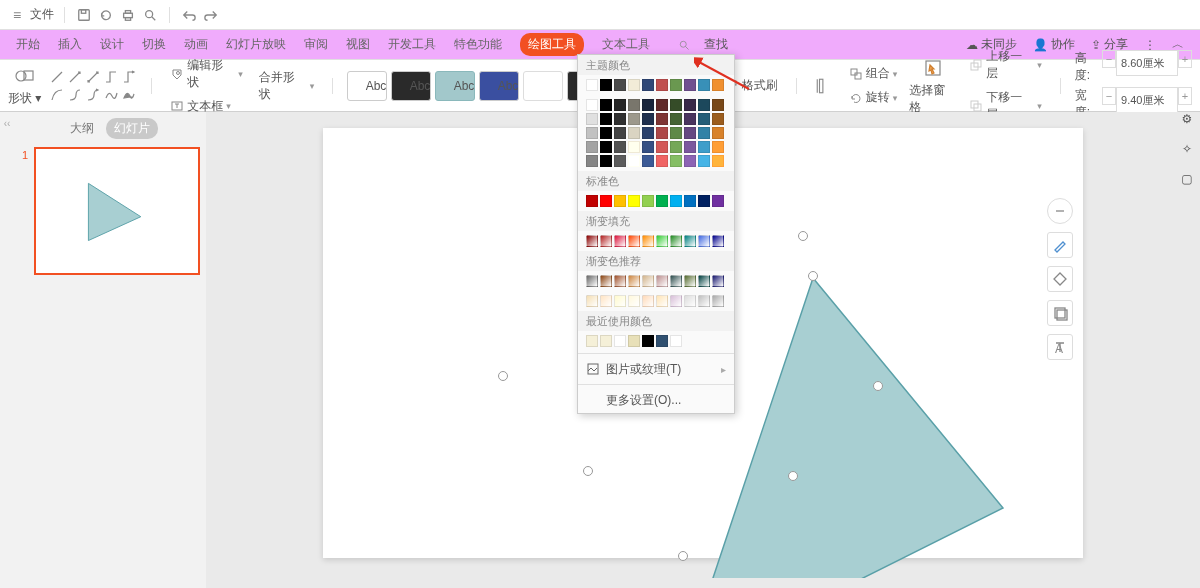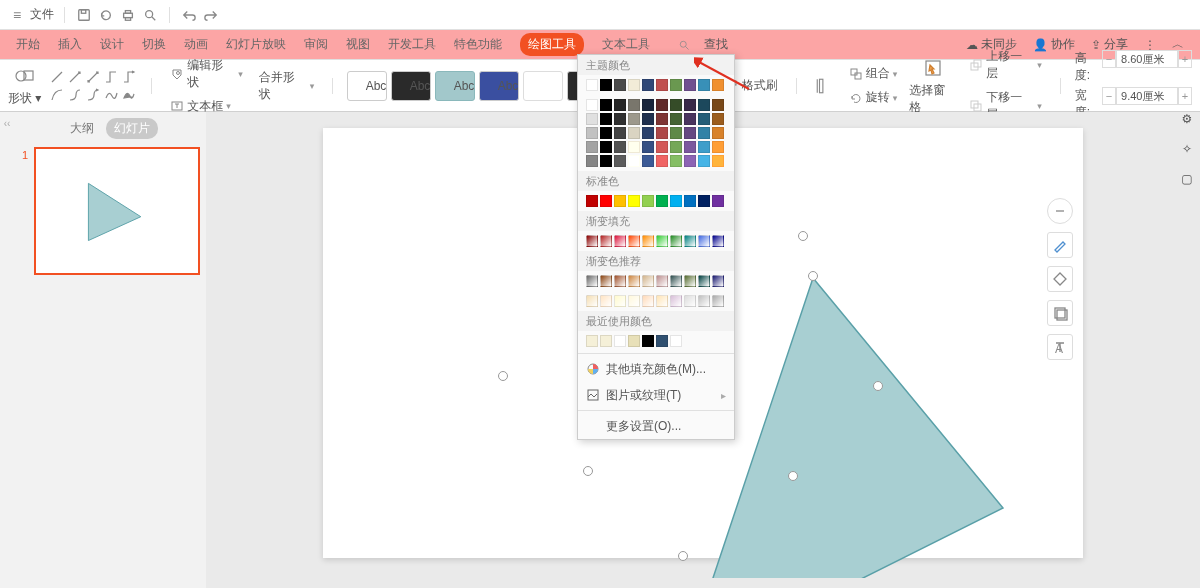--- a/index.html
+++ b/index.html
@@ -3,21 +3,21 @@
   <meta charset="utf-8">
   <style>
     *{margin:0;padding:0;box-sizing:border-box;font-family:"Microsoft YaHei","PingFang SC",sans-serif;font-size:12px;color:#555}
     body{width:1200px;height:588px;overflow:hidden;background:#eaeaea;position:relative}
     .titlebar{height:30px;background:#fff;border-bottom:1px solid #e0e0e0;display:flex;align-items:center;padding:0 8px}
     .titlebar .left{display:flex;align-items:center;gap:4px}
     .ham{font-size:14px;color:#777}
     .tb-ico{width:18px;height:18px;display:flex;align-items:center;justify-content:center;color:#888;cursor:pointer}
     .tb-ico svg{width:14px;height:14px;stroke:#888;fill:none;stroke-width:1.5}
     .divider-v{width:1px;height:16px;background:#e0e0e0;margin:0 6px}
-    .tabs{height:30px;background:#fca5a5;border-bottom:1px solid #e0e0e0;display:flex;align-items:center;padding:0 16px;gap:18px}
+    .tabs{height:30px;background:#f0abfc;border-bottom:1px solid #e0e0e0;display:flex;align-items:center;padding:0 16px;gap:18px}
     .tab{color:#666;cursor:pointer;height:30px;display:flex;align-items:center}
     .tab-pill{background:#f25022;color:#fff;padding:3px 8px;border-radius:10px}
     .tabs-right{margin-left:auto;display:flex;align-items:center;gap:16px;color:#888}
     .tabs-right span{display:flex;align-items:center;gap:3px;cursor:pointer}
     .ribbon{height:52px;background:#fff;border-bottom:1px solid #d0d0d0;display:flex;align-items:center;padding:0 8px;gap:8px}
     .rb-group{display:flex;align-items:center;gap:4px}
     .rb-col{display:flex;flex-direction:column;align-items:center;gap:2px;font-size:11px;color:#666}
     .rb-ico{width:30px;height:24px;display:flex;align-items:center;justify-content:center}
     .rb-ico svg,.sm-ico svg{stroke:#888;fill:none;stroke-width:1.2}
     .line-grid{display:grid;grid-template-columns:repeat(5,16px);grid-template-rows:16px 16px;gap:2px}
@@ -31,21 +31,21 @@
     .sb5{background:#fff;color:#666;border-color:#ddd}
     .sb5 span{visibility:hidden}
     .sb6{background:#2a2a2a}
     .style-nav{display:flex;flex-direction:column;gap:0}
     .style-nav div{width:14px;height:14px;border:1px solid #ddd;display:flex;align-items:center;justify-content:center;cursor:pointer;font-size:10px;color:#999}
     .sm-btn{display:flex;align-items:center;gap:3px;color:#666;cursor:pointer;padding:2px 4px}
     .sm-btn.disabled{color:#bbb}
     .sm-btn .arr{font-size:9px;color:#999}
     .stack{display:flex;flex-direction:column;gap:3px}
     .dim{display:flex;align-items:flex-start;}
-    .dim input{width:62px;height:18px;border:1px solid #ddd;padding:0 4px;font-size:11px}
+    .dim input{width:62px;height:26px;border:1px solid #ddd;padding:0 4px;font-size:11px}
     .dim .spin{width:14px;height:18px;border:1px solid #ddd;display:flex;align-items:center;justify-content:center;font-size:11px;color:#999;cursor:pointer}
     .main{display:flex;height:476px}
     .side-toggle{width:14px;height:100%;background:#f2f2f2;display:flex;align-items:flex-start;justify-content:center;padding-top:6px;color:#aaa;font-size:10px;cursor:pointer}
     .nav{width:192px;background:#f2f2f2;padding:6px}
     .nav-tabs{display:flex;gap:4px;margin-bottom:8px;justify-content:center}
     .nav-tab{padding:2px 8px;color:#777;cursor:pointer;border-radius:10px}
     .nav-tab.active{background:#c9c9c9;color:#fff}
     .thumb{background:#fff;border:2px solid #f25022;height:128px;position:relative;margin-left:14px}
     .thumb-num{position:absolute;left:-14px;top:0;color:#f25022;font-size:11px}
     .canvas{flex:1;background:#eaeaea;display:flex;justify-content:center;padding-top:16px;position:relative}
@@ -539,29 +539,20 @@
       <div class="sw" style="background: rgb(232, 224, 184);"></div>
       <div class="sw" style="background: rgb(0, 0, 0);"></div>
       <div class="sw" style="background: rgb(48, 80, 112);"></div>
       <div class="sw" style="background: rgb(255, 255, 255);"></div>
       <div class="sw" style="visibility: hidden;"></div>
       <div class="sw" style="visibility: hidden;"></div>
       <div class="sw" style="visibility: hidden;"></div>
     </div>
   <div class="popup-sep"></div>
   <div class="popup-row">
-      <svg width="14" height="14" viewBox="0 0 14 14">
-        <circle cx="7" cy="7" r="5" fill="none" stroke="#888"></circle>
-        <path d="M7 2 A5 5 0 0 1 12 7 L7 7 Z" fill="#f06060"></path>
-        <path d="M12 7 A5 5 0 0 1 7 12 L7 7 Z" fill="#60b0f0"></path>
-        <path d="M7 12 A5 5 0 0 1 2 7 L7 7 Z" fill="#f0d060"></path>
-      </svg>
-      <span>其他填充颜色(M)...</span>
-    </div>
-  <div class="popup-row">
       <svg width="14" height="14" viewBox="0 0 14 14" style="stroke:#666;fill:none">
         <rect x="2" y="2" width="10" height="10"></rect>
         <path d="M2 9 L5 6 L8 9 L11 6"></path>
       </svg>
       <span>图片或纹理(T)</span>
       <span class="arr">▸</span>
     </div>
   <div class="popup-sep"></div>
   <div class="popup-row">
       <span style="width:14px"></span>

